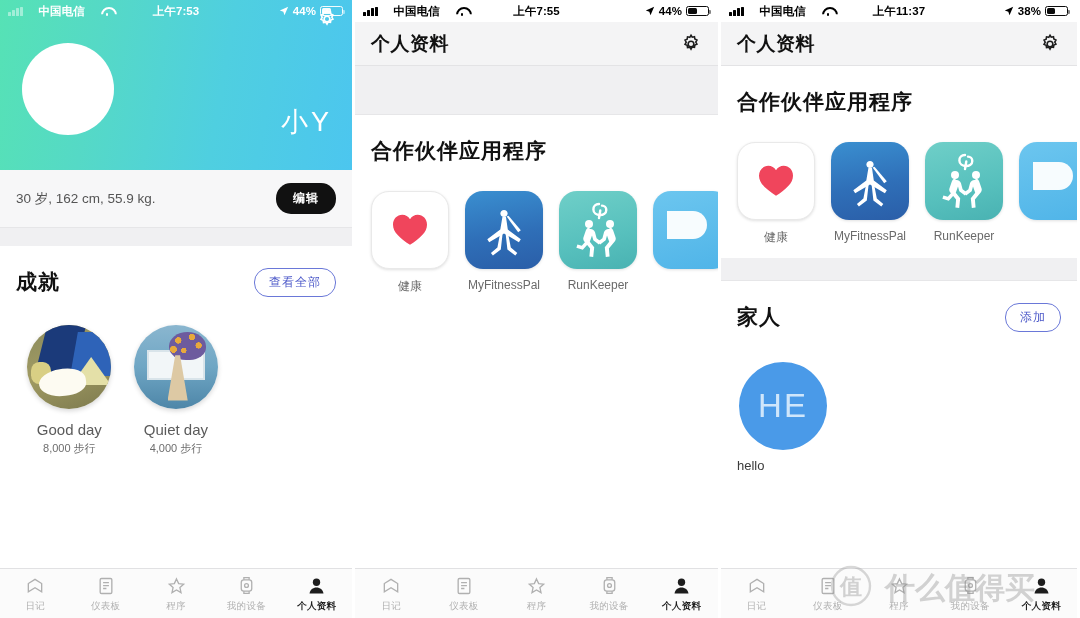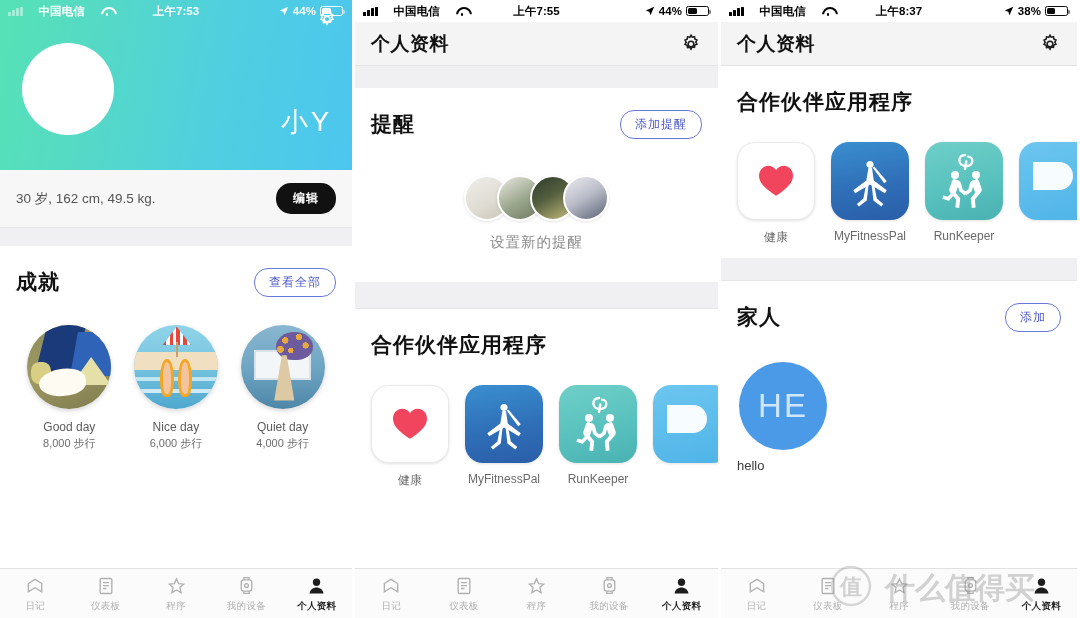--- a/index.html
+++ b/index.html
@@ -92,21 +92,21 @@
     background:#fff; font-weight:500;
   }
 
   
   .ach-row { display:flex; padding:22px 0 10px; }
   .ach { width:33.33%; text-align:center; }
   .ach-img {
     width:84px; height:84px; border-radius:50%; margin:0 auto 10px;
     box-shadow:0 2px 5px rgba(0,0,0,.16); position:relative; overflow:hidden;
   }
-  .ach-label { font-size:12px; color:#5b5b5b; line-height:1.45; }
+  .ach-label { font-size:15px; color:#5b5b5b; line-height:1.45; }
   .ach-sub { font-size:11px; color:#6d6d6d; }
 
   
   .badge-shoe { background:linear-gradient(160deg,#8a8a5d 0%,#a09a62 48%,#7d7a4e 100%); }
   .badge-shoe .b1 { position:absolute; left:18%; top:-6%; width:46%; height:62%;
     background:#1b3a7a; transform:skewX(-14deg); }
   .badge-shoe .b2 { position:absolute; left:55%; top:8%; width:50%; height:52%;
     background:#2e63b8; transform:skewX(-10deg); }
   .badge-shoe .b3 { position:absolute; left:52%; top:38%; width:48%; height:34%;
     background:#e4e0a8; clip-path:polygon(0 100%,50% 0,100% 100%); }
@@ -241,21 +241,21 @@
       <svg class="hero-gear" viewBox="0 0 24 24" fill="none" stroke="currentColor" stroke-width="1.7">
         <circle cx="12" cy="12" r="3.1"></circle>
         <path d="M12 2.4l1.3 2.2 2.5-.5.4 2.5 2.3 1.1-1.3 2.2 1.3 2.2-2.3 1.1-.4 2.5-2.5-.5L12 17.7l-1.3-2.2-2.5.5-.4-2.5-2.3-1.1L6.8 10 5.5 7.8l2.3-1.1.4-2.5 2.5.5z"></path>
       </svg>
 
       <div class="avatar-circle"></div>
       <div class="hero-name">小Y</div>
     </div>
 
     <div class="bio-row">
-      <span class="bio-text">30 岁, 162 cm, 49.5 kg.</span>
+      <span class="bio-text">30 岁, 162 cm, 55.9 kg.</span>
       <span class="edit-btn">编辑</span>
     </div>
 
     <div class="gap" style="height:18px"></div>
 
     <div class="section">
       <div class="sec-head">
         <span class="sec-title">成就</span>
         <span class="pill-btn">查看全部</span>
       </div>
@@ -263,33 +263,20 @@
         <div class="ach">
           <div class="ach-img badge-shoe">
             <span class="b1"></span>
               <span class="b2"></span>
               <span class="b3"></span>
               <span class="b5"></span>
               <span class="b4"></span>
           </div>
           <div class="ach-label">Good day</div>
           <div class="ach-sub">8,000 步行</div>
-        </div>
-        <div class="ach">
-          <div class="ach-img badge-beach">
-            <span class="sand"></span>
-              <span class="w1"></span>
-              <span class="w2"></span>
-            <span class="umb"></span>
-              <span class="pole"></span>
-              <span class="f1"></span>
-              <span class="f2"></span>
-          </div>
-          <div class="ach-label">Nice day</div>
-          <div class="ach-sub">6,000 步行</div>
         </div>
         <div class="ach">
           <div class="ach-img badge-read">
             <span class="screen"></span>
               <span class="tree"></span>
               <span class="person"></span>
           </div>
           <div class="ach-label">Quiet day</div>
           <div class="ach-sub">4,000 步行</div>
         </div>
@@ -371,35 +358,20 @@
     <div class="navbar">
       <span class="nav-title">个人资料</span>
       <svg class="gear" viewBox="0 0 24 24" fill="none" stroke="#1d1d1d" stroke-width="1.7">
         <circle cx="12" cy="12" r="3.1"></circle>
         <path d="M12 2.4l1.3 2.2 2.5-.5.4 2.5 2.3 1.1-1.3 2.2 1.3 2.2-2.3 1.1-.4 2.5-2.5-.5L12 17.7l-1.3-2.2-2.5.5-.4-2.5-2.3-1.1L6.8 10 5.5 7.8l2.3-1.1.4-2.5 2.5.5z"></path>
       </svg>
     </div>
 
     <div class="gap" style="height:22px"></div>
 
-    <div class="section">
-      <div class="sec-head">
-        <span class="sec-title">提醒</span>
-        <span class="pill-btn">添加提醒</span>
-      </div>
-      <div class="rem-empty">
-        <div class="rem-thumbs">
-          <span class="rt1"></span>
-          <span class="rt2"></span>
-          <span class="rt3"></span>
-          <span class="rt4"></span>
-        </div>
-        <div class="rem-label">设置新的提醒</div>
-      </div>
-    </div>
 
     <div class="gap" style="height:26px"></div>
     <div class="sep-line"></div>
 
     <div class="section">
       <div class="sec-head">
         <span class="sec-title">合作伙伴应用程序</span>
       </div>
       <div class="apps-row">
         <div class="app">
@@ -506,21 +478,21 @@
       <div class="sb-left">
         <span class="sig">
             <i style="background:currentColor"></i>
             <i style="background:currentColor"></i>
             <i style="background:currentColor"></i>
             <i style="background:currentColor"></i>
           </span>
         <span>中国电信</span>
         <span class="wifi"></span>
       </div>
-      <div class="sb-center">上午8:37</div>
+      <div class="sb-center">上午11:37</div>
       <div class="sb-right">
         <svg class="loc" viewBox="0 0 12 12">
             <path d="M11 1 1 5.4l4.2 1.4L6.6 11z" fill="currentColor"></path>
           </svg>
         <span>38%</span>
         <span class="batt">
             <i style="width:7.5px"></i>
           </span>
       </div>
     </div>

